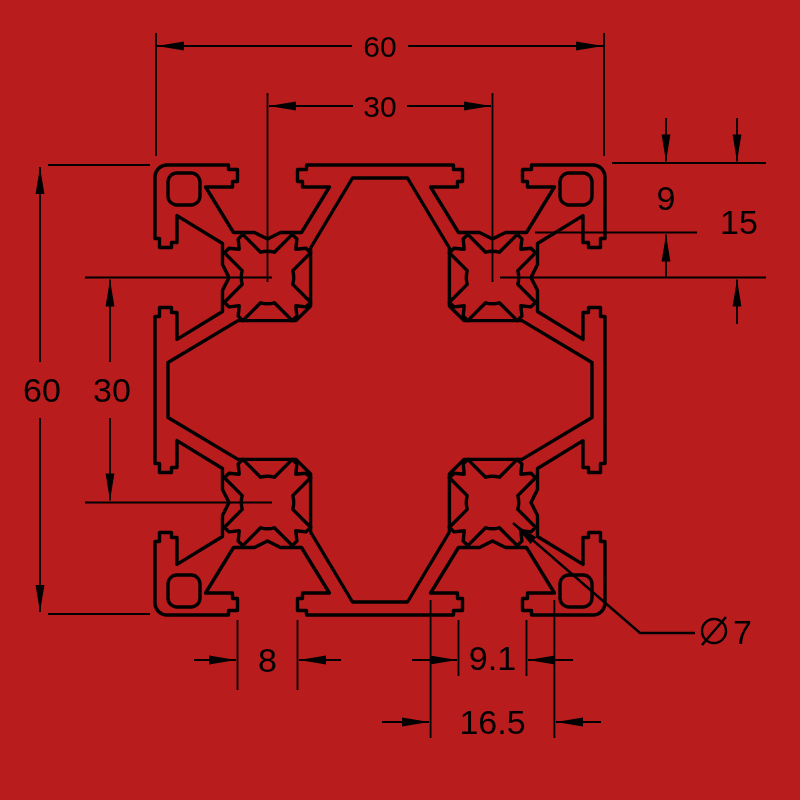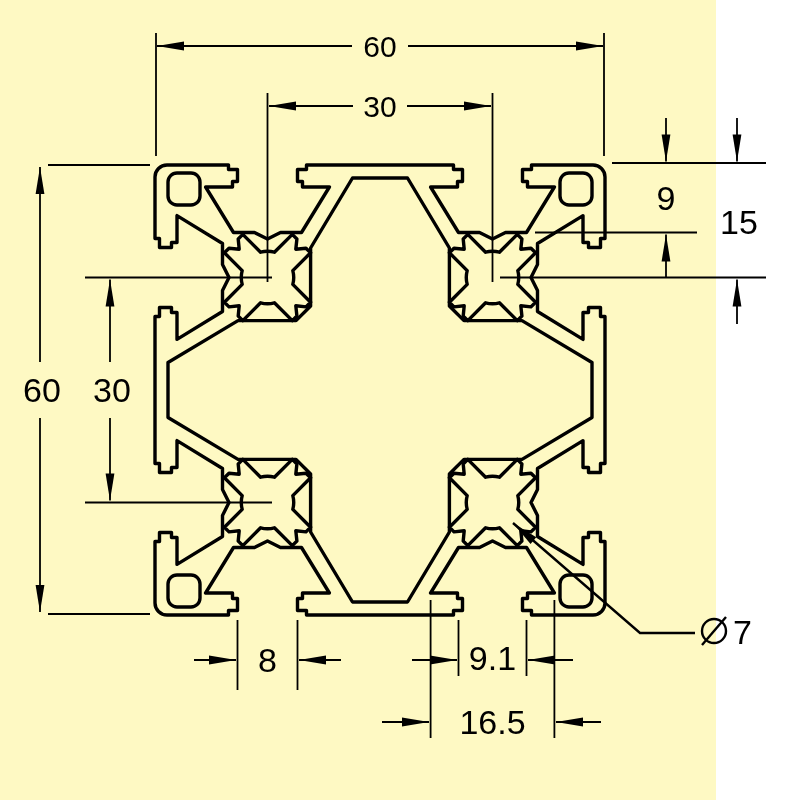--- a/index.html
+++ b/index.html
@@ -1,19 +1,19 @@
 <!DOCTYPE html>
 <html><head>
 <meta charset="utf-8">
 <style>
   html, body { margin: 0; padding: 0; background: #ffffff; }
   .canvas {
-    width: 716px; height: 800px;
+    width: 800px; height: 800px;
     position: relative;
-    background: #fef9c3;
+    background: #b91c1c;
     font-family: "Liberation Sans", sans-serif;
   }
   svg text {
     font-family: "Liberation Sans", sans-serif;
     fill: #000000;
   }
   .dim-text { font-size: 34px; }
   .dim-text-small { font-size: 30px; }
   .profile-stroke { stroke: #000000; stroke-width: 3.4; fill: none; stroke-linejoin: round; stroke-linecap: round; }
   .dim-stroke { stroke: #000000; stroke-width: 1.8; fill: none; }

